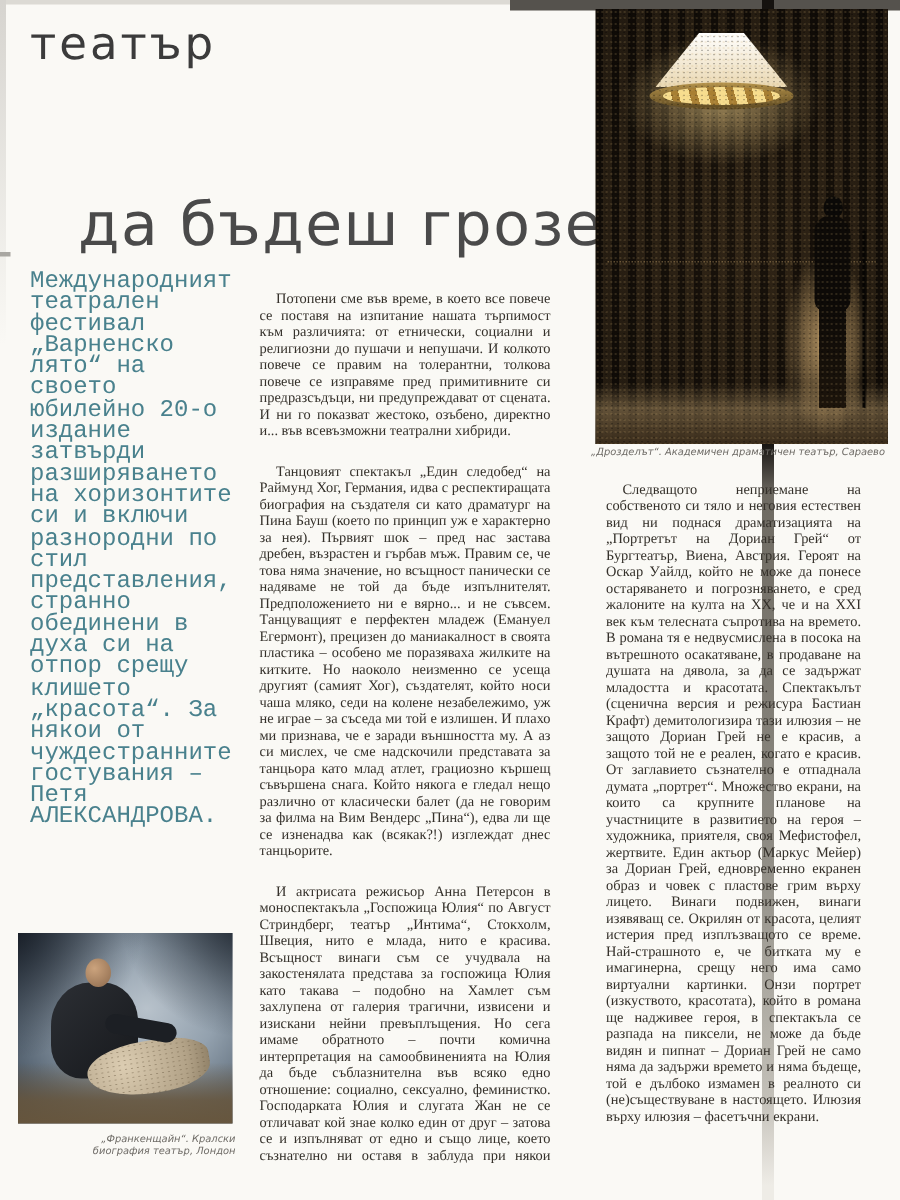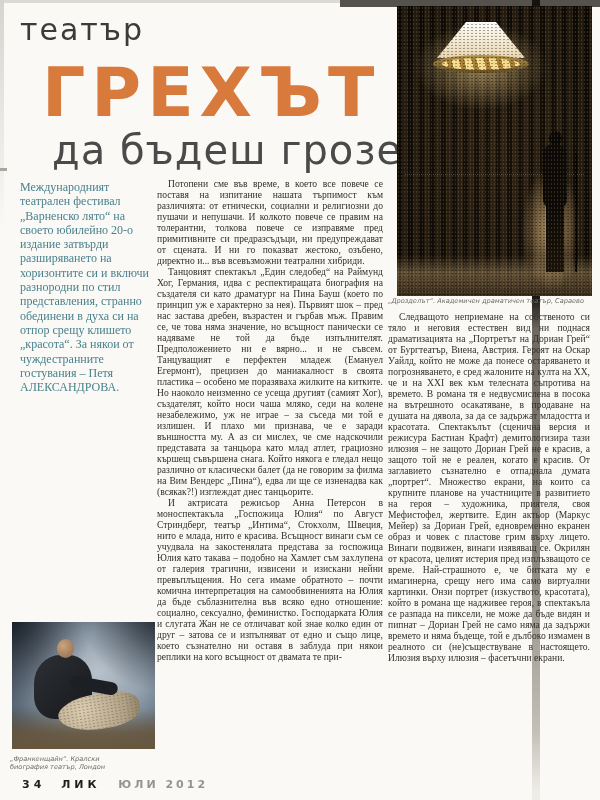--- a/index.html
+++ b/index.html
@@ -1,18 +1,18 @@
 <!DOCTYPE html>
 <html lang="bg"><head>
 <meta charset="utf-8">
 <style>
   html,body{margin:0;padding:0;}
   body{width:600px;height:800px;overflow:hidden;background:#faf9f5;
        font-family:"Liberation Serif", serif;}
-  .page{position:relative;width:516px;height:800px;background:#faf9f5;padding-left:24px;}
+  .page{position:relative;width:516px;height:800px;background:#faf9f5;}
 
   
   .scan-top-left{position:absolute;left:0;top:0;width:340px;height:3px;background:#dcdad4;}
   .scan-top-right{position:absolute;left:340px;top:0;width:260px;height:7px;background:#55524d;}
   .scan-left{position:absolute;left:0;top:0;width:4px;height:230px;
              background:linear-gradient(to bottom,#d6d4cf,rgba(214,212,207,0));}
   .scan-dash{position:absolute;left:0;top:168px;width:7px;height:3px;background:#a9a7a2;}
   .scan-right{position:absolute;right:0;top:0;width:8px;height:800px;
      background:linear-gradient(to bottom,#15120f 0,#15120f 295px,#6e6a62 330px,
                 #8d8a82 560px,#c2bfb7 730px,#eeece6 790px);}
@@ -20,34 +20,34 @@
   
   .kicker{position:absolute;left:20px;top:12px;font-family:"DejaVu Sans",sans-serif;
           font-size:30px;font-weight:400;color:#3b3b3b;letter-spacing:2px;}
   .title{position:absolute;left:42px;top:58px;margin:0;font-family:"DejaVu Sans",sans-serif;
          font-size:68px;line-height:70px;font-weight:700;color:#d87a3b;letter-spacing:6px;}
   .subtitle{position:absolute;left:52px;top:128px;margin:0;font-family:"DejaVu Sans",sans-serif;
          font-size:40px;line-height:44px;font-weight:400;color:#4a4a4a;letter-spacing:1px;}
 
   
   .intro{position:absolute;left:20px;top:180px;width:138px;
-         font-family:Liberation Serif, serif;font-size:12px;line-height:14.3px;
+         font-family:Liberation Mono, monospace;font-size:16px;line-height:14.3px;
          color:#49818d;}
 
   
   .col{position:absolute;text-align:justify;color:#34302a;font-size:9.6px;line-height:11px;
        overflow:hidden;}
-  .col p{margin:0;}
+  .col p{margin:16px;}
   .col p.ind{text-indent:11px;}
   .col1{left:157px;top:178px;width:226px;height:600px;}
   .col2{left:388px;top:297px;width:202px;height:496px;}
 
   .cap{font-family:"DejaVu Sans",sans-serif;font-style:italic;color:#6e6b66;
        font-size:6.6px;line-height:8px;}
-  .cap-tr{margin:0 0 6px 0 !important;text-align:left;}
+  .cap-tr{margin:0 0 6px 0 !important;text-align:right;}
 
   
   .photo-right{position:absolute;left:397px;top:6px;width:195px;height:290px;overflow:hidden;
     background:
       radial-gradient(ellipse 95px 62px at 43% 21%, rgba(250,218,145,.55), rgba(250,218,145,0) 70%),
       radial-gradient(ellipse 42px 88px at 79% 77%, rgba(228,188,126,.8), rgba(228,188,126,0) 70%),
       linear-gradient(to bottom, rgba(0,0,0,0) 86%, rgba(150,126,88,.55) 92%, rgba(58,44,27,.95) 100%),
       repeating-linear-gradient(90deg, rgba(0,0,0,.30) 0 5px, rgba(112,90,56,.16) 5px 11px),
       radial-gradient(#251b10, #120d08);}
   .photo-right::after{content:"";position:absolute;inset:0;
@@ -81,40 +81,39 @@
   .man-head{position:absolute;left:45px;top:17px;width:17px;height:19px;border-radius:50%;
       background:radial-gradient(circle at 35% 35%, #cba37d, #8d6a4d);}
   .man-arm{position:absolute;left:58px;top:57px;width:48px;height:13px;border-radius:8px;
       transform:rotate(10deg);background:#1c1f24;}
   .creature{position:absolute;left:46px;top:72px;width:82px;height:35px;
       border-radius:50% 40% 45% 55%;transform:rotate(-9deg);
       background:radial-gradient(circle at 30% 40%, #dccdb2, #b2a287 70%, #8b7c63);}
   .creature::after{content:"";position:absolute;inset:0;border-radius:inherit;
       background-image:radial-gradient(rgba(110,95,70,.5) .7px, transparent .8px);
       background-size:4px 3px;}
-  .cap-bl{position:absolute;left:10px;top:755px;width:147px;text-align:left;}
+  .cap-bl{position:absolute;left:10px;top:755px;width:147px;text-align:right;}
 
   
   .footer{position:absolute;left:22px;top:778px;font-family:"DejaVu Sans",sans-serif;
           font-size:11px;font-weight:700;letter-spacing:4px;color:#1d1d1d;}
   .footer .issue{color:#97948f;font-weight:700;margin-left:10px;letter-spacing:3px;}
 </style>
 </head>
 <body>
 
 <div class="page">
 
   <div class="scan-top-left"></div>
   <div class="scan-top-right"></div>
   <div class="scan-left"></div>
   <div class="scan-dash"></div>
   <div class="scan-right"></div>
 
   <div class="kicker">театър</div>
-  <h1 class="title">ГРЕХЪТ</h1>
   <h2 class="subtitle">да бъдеш грозен</h2>
 
   <div class="intro">Международният театрален фестивал „Варненско лято“ на своето юбилейно 20-о издание затвърди разширяването на хоризонтите си и включи разнородни по стил представления, странно обединени в духа си на отпор срещу клишето „красота“. За някои от чуждестранните гостувания – Петя АЛЕКСАНДРОВА.</div>
 
   <div class="col col1">
     <p class="ind">Потопени сме във време, в което все повече се поставя на изпитание нашата търпимост към различията: от етнически, социални и религиозни до пушачи и непушачи. И колкото повече се правим на толерантни, толкова повече се изправяме пред примитивните си предразсъдъци, ни предупреждават от сцената. И ни го показват жестоко, озъбено, директно и... във всевъзможни театрални хибриди.</p>
     <p class="ind">Танцовият спектакъл „Един следобед“ на Раймунд Хог, Германия, идва с респектиращата биография на създателя си като драматург на Пина Бауш (което по принцип уж е характерно за нея). Първият шок – пред нас застава дребен, възрастен и гърбав мъж. Правим се, че това няма значение, но всъщност панически се надяваме не той да бъде изпълнителят. Предположението ни е вярно... и не съвсем. Танцуващият е перфектен младеж (Емануел Егермонт), прецизен до маниакалност в своята пластика – особено ме поразяваха жилките на китките. Но наоколо неизменно се усеща другият (самият Хог), създателят, който носи чаша мляко, седи на колене незабележимо, уж не играе – за съседа ми той е излишен. И плахо ми признава, че е заради външността му. А аз си мислех, че сме надскочили представата за танцьора като млад атлет, грациозно кършещ съвършена снага. Който някога е гледал нещо различно от класически балет (да не говорим за филма на Вим Вендерс „Пина“), едва ли ще се изненадва как (всякак?!) изглеждат днес танцьорите.</p>
     <p class="ind">И актрисата режисьор Анна Петерсон в моноспектакъла „Госпожица Юлия“ по Август Стриндберг, театър „Интима“, Стокхолм, Швеция, нито е млада, нито е красива. Всъщност винаги съм се учудвала на закостенялата представа за госпожица Юлия като такава – подобно на Хамлет съм захлупена от галерия трагични, извисени и изискани нейни превъплъщения. Но сега имаме обратното – почти комична интерпретация на самообвиненията на Юлия да бъде съблазнителна във всяко едно отношение: социално, сексуално, феминистко. Господарката Юлия и слугата Жан не се отличават кой знае колко един от друг – затова се и изпълняват от едно и също лице, което съзнателно ни оставя в заблуда при някои реплики на кого всъщност от двамата те при-</p>
   </div>
 
@@ -139,19 +138,14 @@
     <div class="man-head"></div>
     <div class="creature"></div>
     <div class="man-arm"></div>
   </div>
 
   <div class="cap cap-bl">
     <div>„Франкенщайн“. Кралски</div>
     <div>биография театър, Лондон</div>
   </div>
 
-  <div class="footer">
-    <span>34</span>
-    <span style="margin-left:8px;">ЛИК</span>
-    <span class="issue">ЮЛИ 2012</span>
-  </div>
 
 </div>
 
 </body></html>

